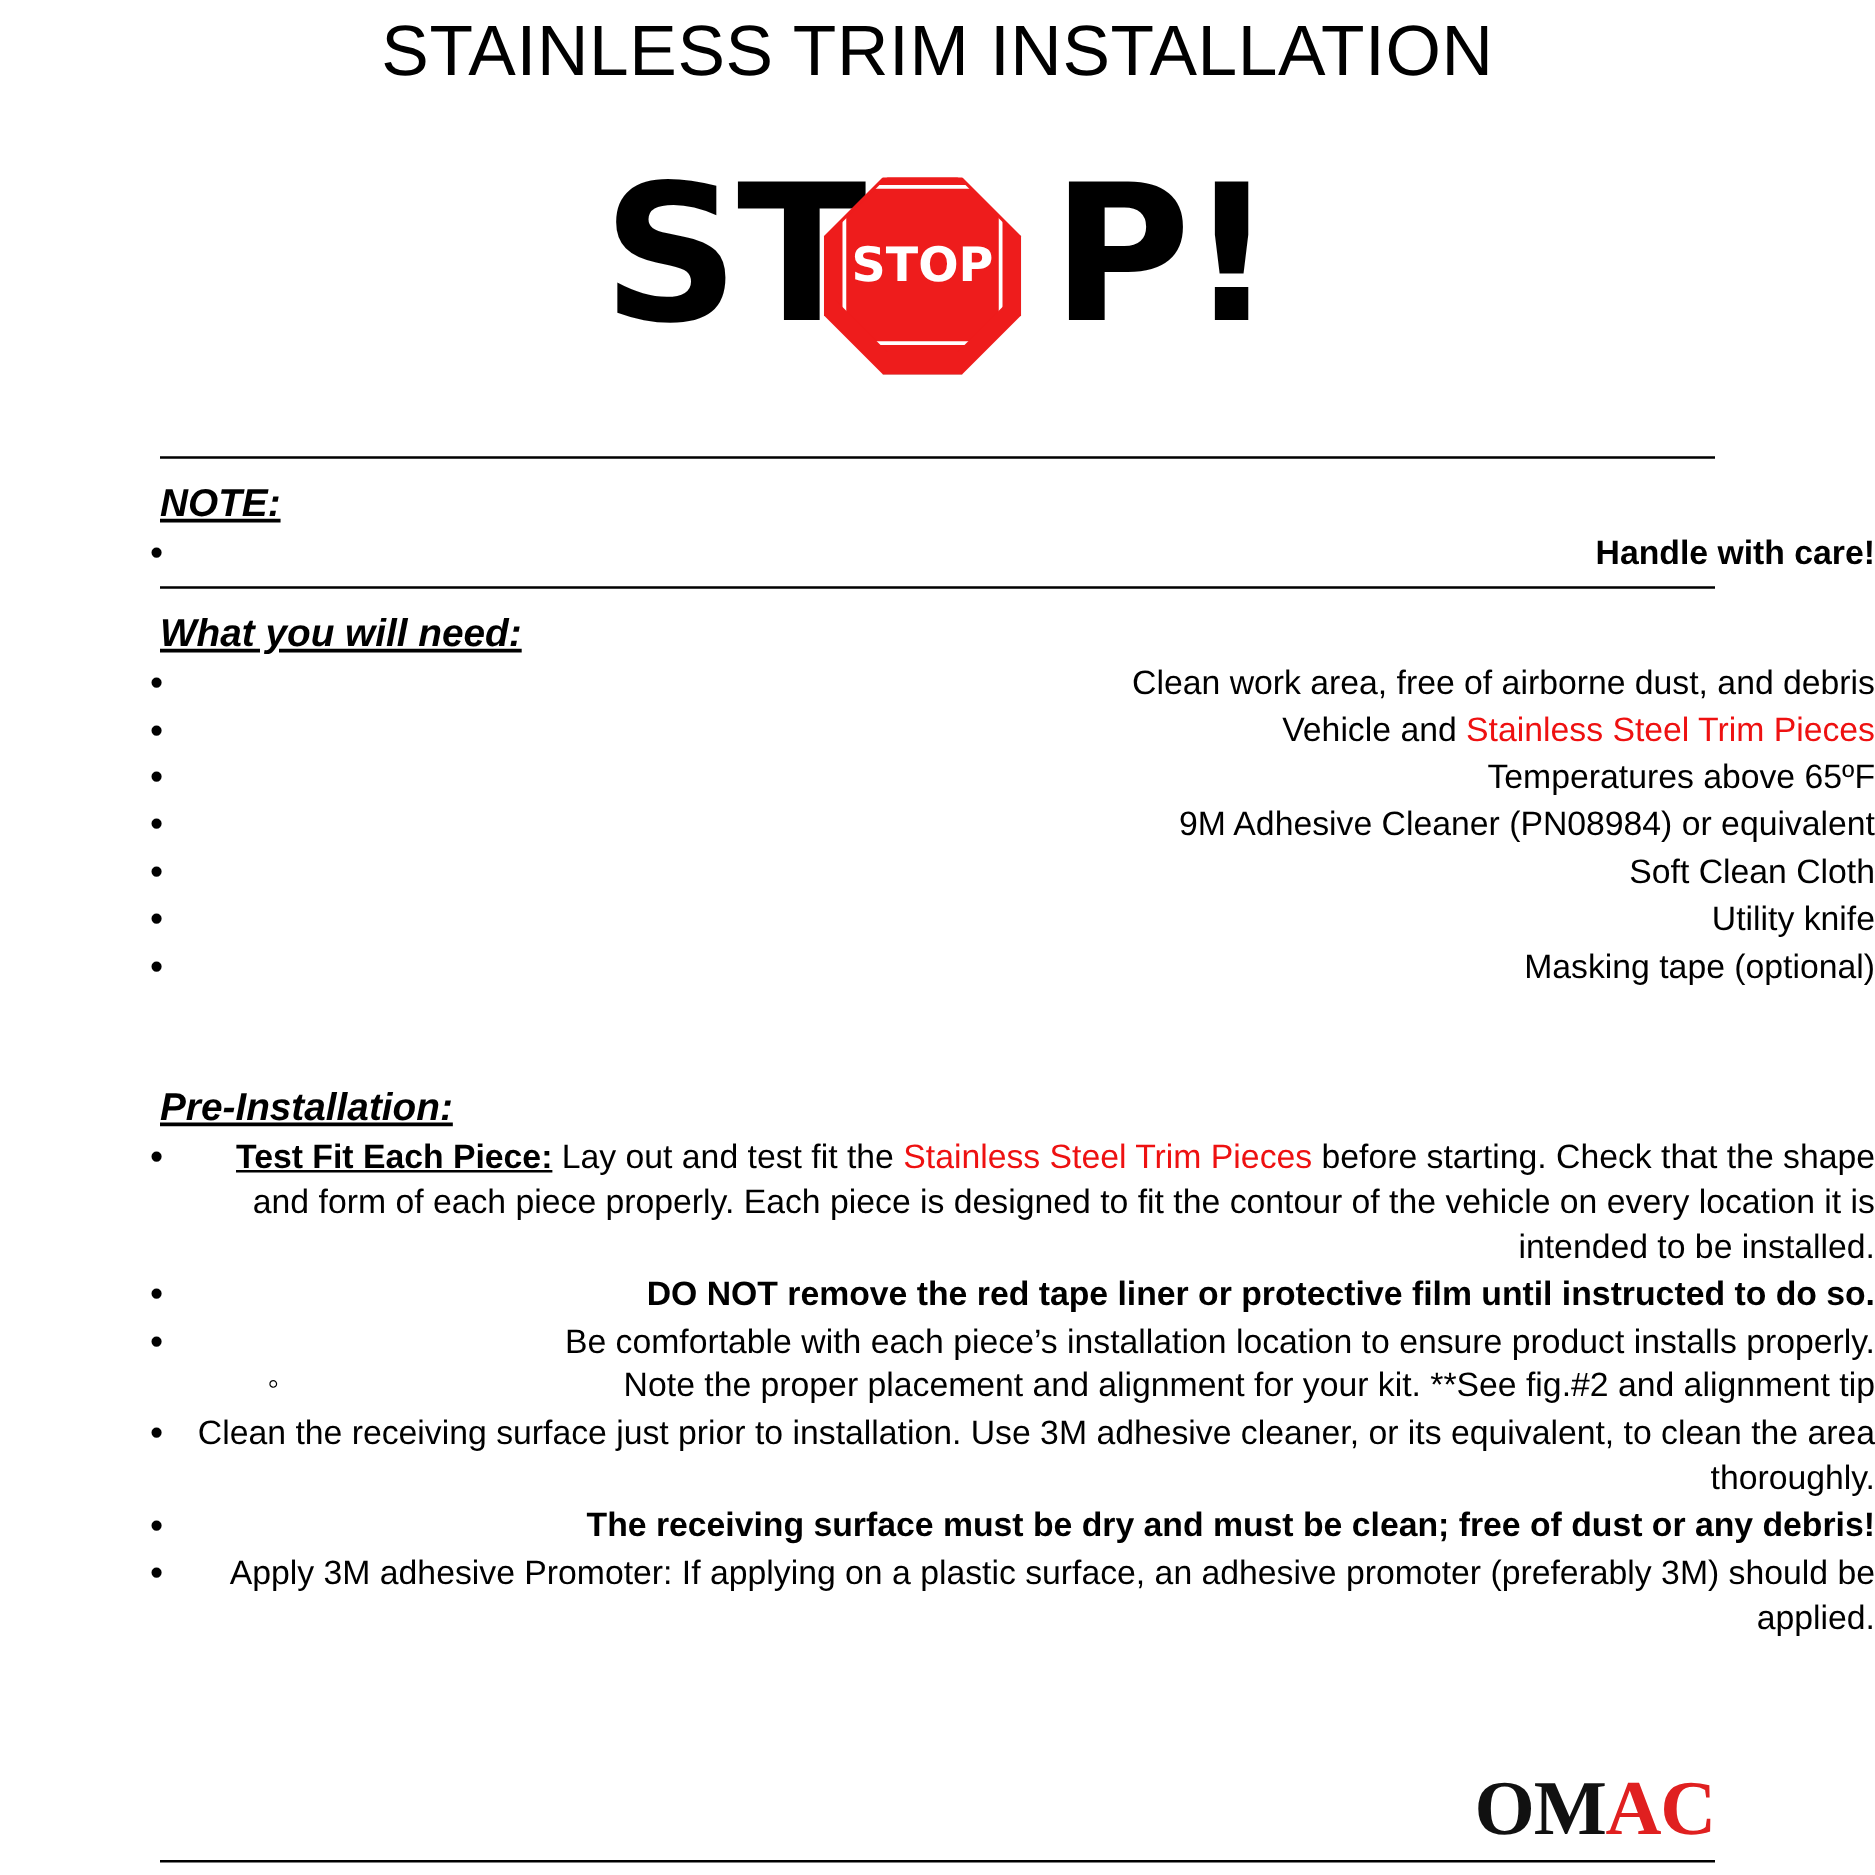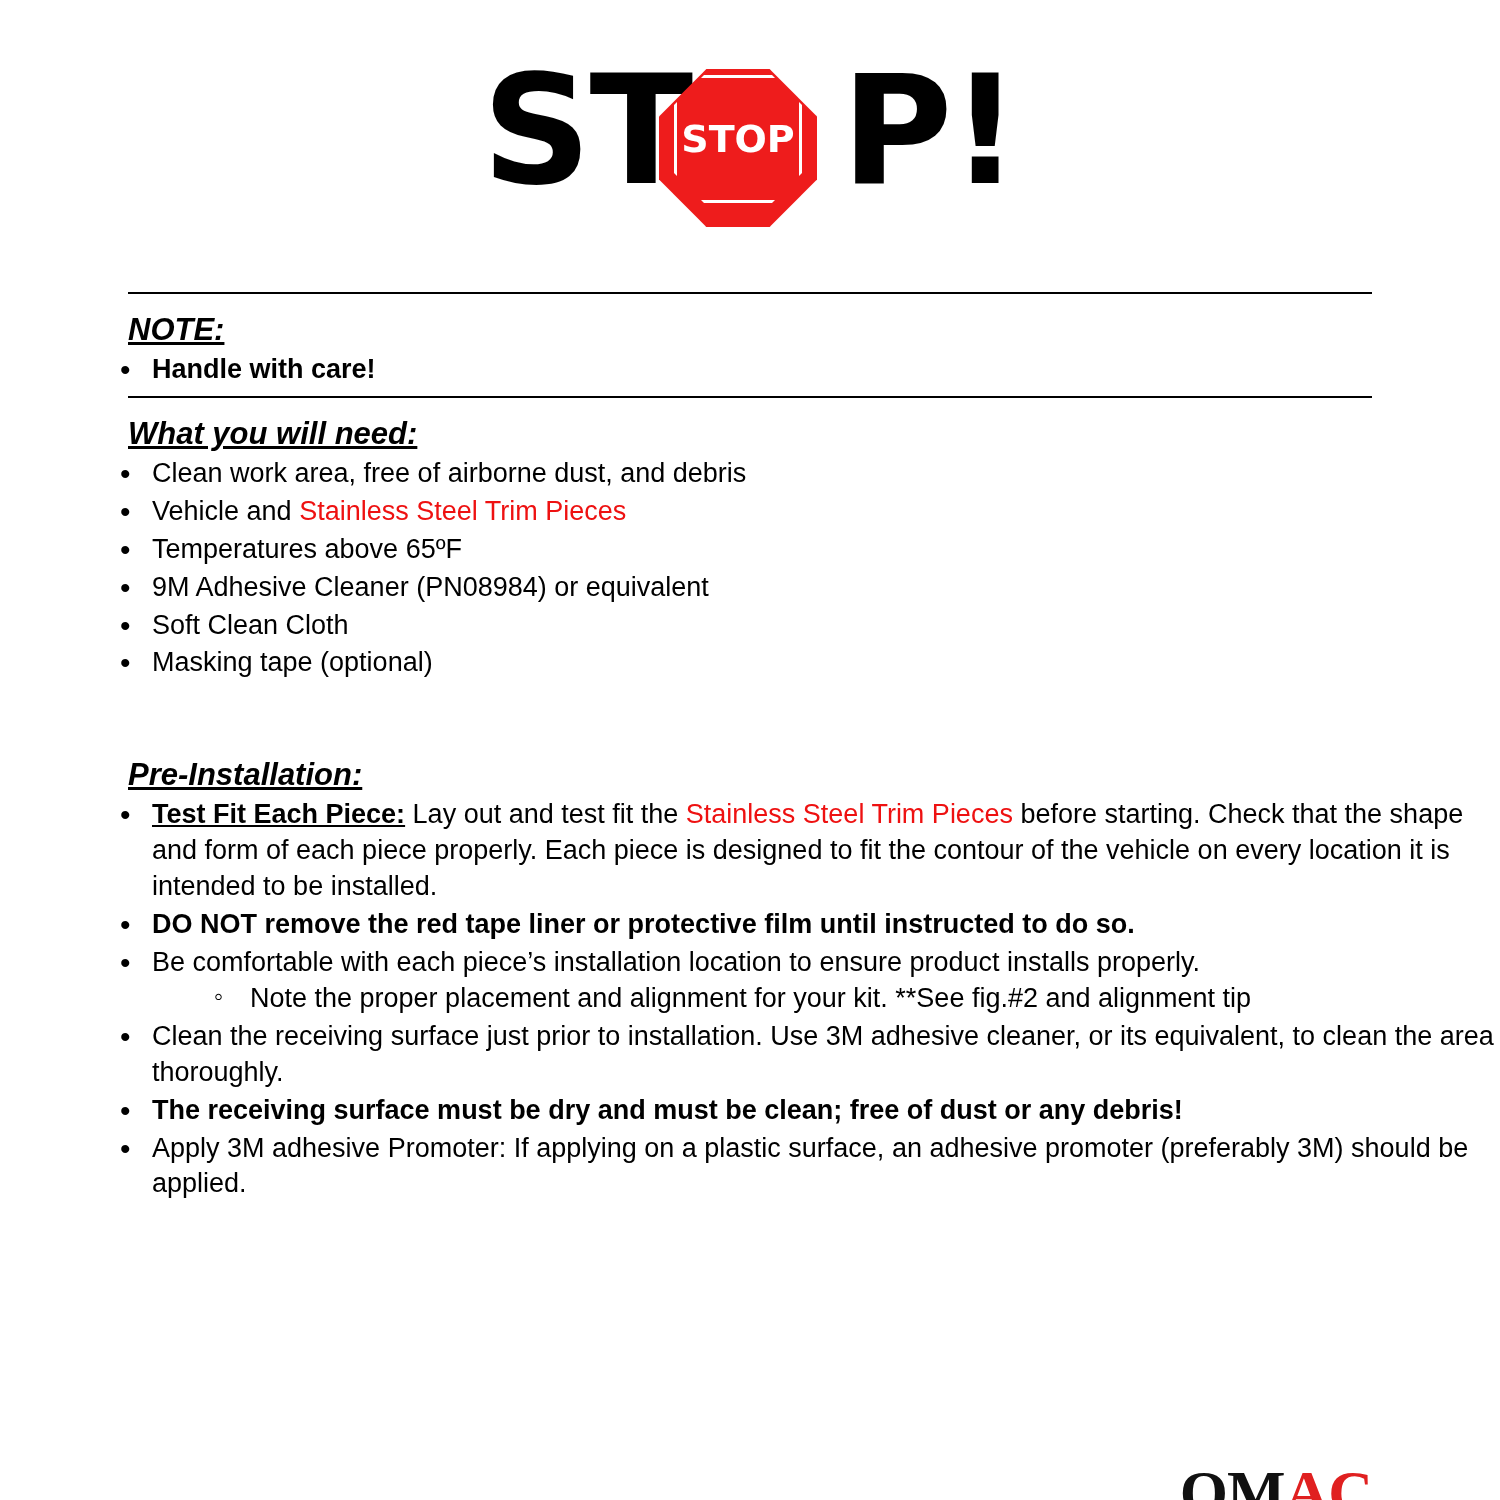--- a/index.html
+++ b/index.html
@@ -115,20 +115,21 @@
     font-size: 31px;
     font-weight: 700;
     font-style: italic;
     text-decoration: underline;
     margin: 18px 0 4px 128px;
   }
   ul.bullets {
     margin: 4px 0 0 0;
     padding-left: 120px;
     list-style: none;
+    text-align: right;
   }
   ul.bullets > li {
     font-size: 27px;
     line-height: 1.33;
     margin-bottom: 2px;
     position: relative;
     padding-left: 32px;
   }
   ul.bullets > li:before {
     content: "\2022";
@@ -175,20 +176,21 @@
   .logo .o { color: #111; }
   .logo .m { color: #111; }
   .logo .a { color: #e02020; }
   .logo .c { color: #e02020; }
 </style>
 </head>
 <body>
 
 <div class="page">
 
+  <h1 class="doc-title">STAINLESS TRIM INSTALLATION</h1>
 
   <div class="stop-graphic">
     <div class="stop-word">
       <span>ST</span><span class="gap"></span><span>P!</span>
     </div>
     <div class="octagon-wrap">
       <div class="octagon">
         <div class="octagon-inner">
           <span class="octagon-text">STOP</span>
         </div>
@@ -207,20 +209,21 @@
 
   <hr class="hr-mid">
 
   <div class="section-head">What you will need:</div>
   <ul class="bullets">
     <li><span>Clean work area, free of airborne dust, and debris</span></li>
     <li><span>Vehicle and </span><span class="red">Stainless Steel Trim Pieces</span></li>
     <li><span>Temperatures above 65ºF</span></li>
     <li><span>9M Adhesive Cleaner (PN08984) or equivalent</span></li>
     <li><span>Soft Clean Cloth</span></li>
+    <li><span>Utility knife</span></li>
     <li><span>Masking tape (optional)</span></li>
   </ul>
 
   <div class="spacer-lg"></div>
 
   <div class="section-head">Pre-Installation:</div>
   <ul class="bullets">
     <li>
       <span class="b u">Test Fit Each Piece:</span><span> Lay out and test fit the </span><span class="red">Stainless Steel Trim Pieces</span><span> before starting. Check that the shape and form of each piece properly. Each piece is designed to fit the contour of the vehicle on every location it is intended to be installed.</span>
     </li>

